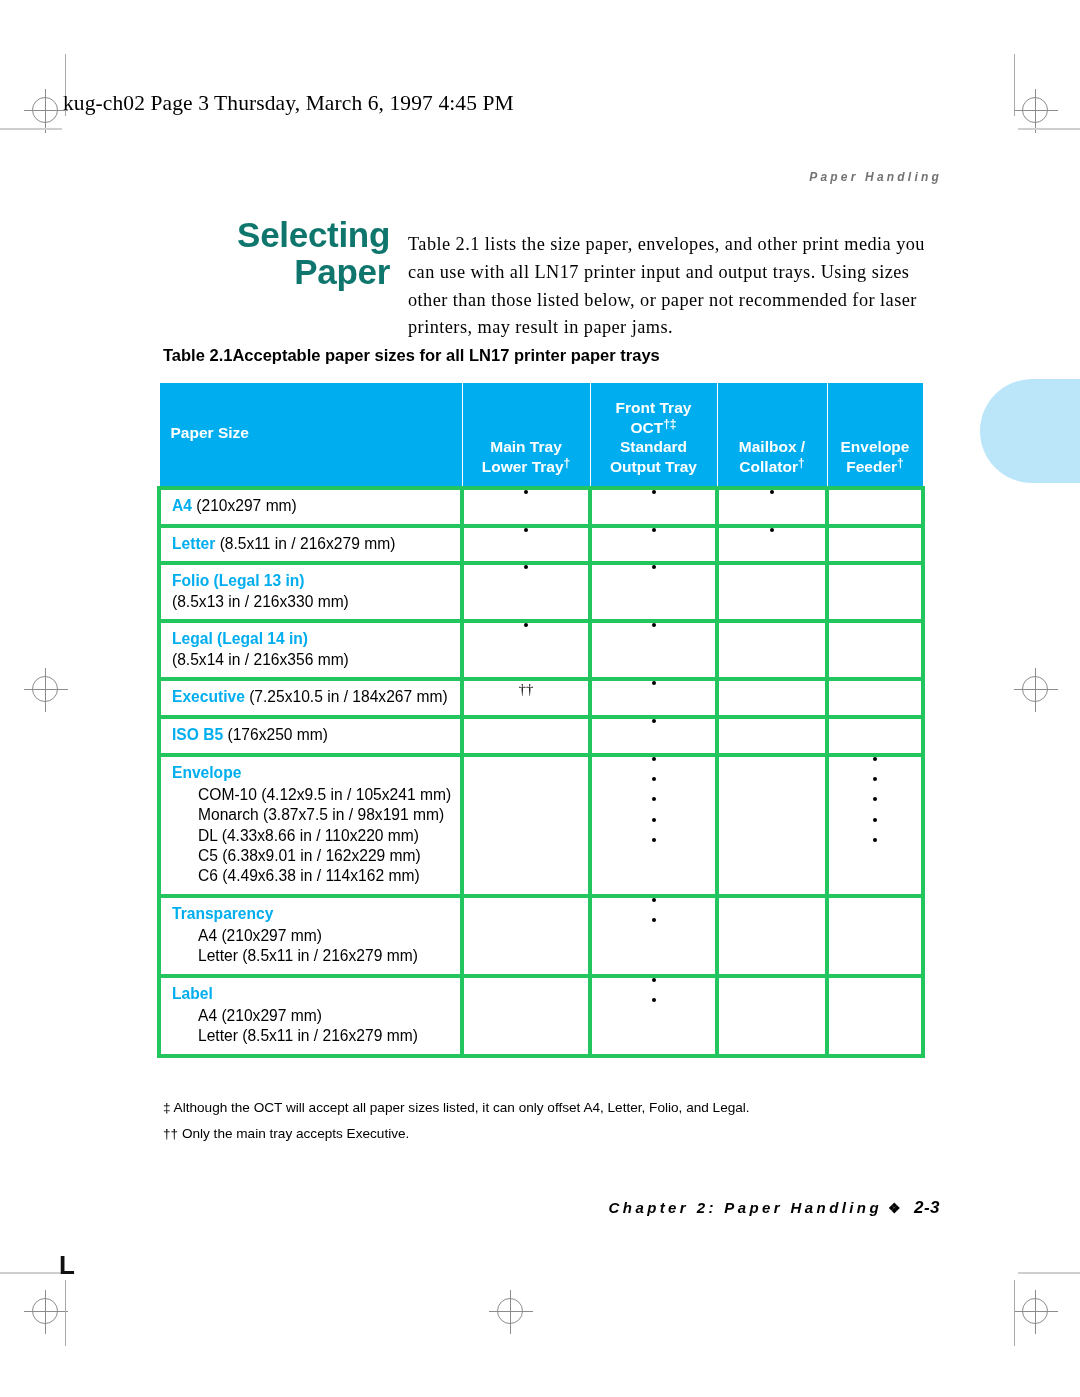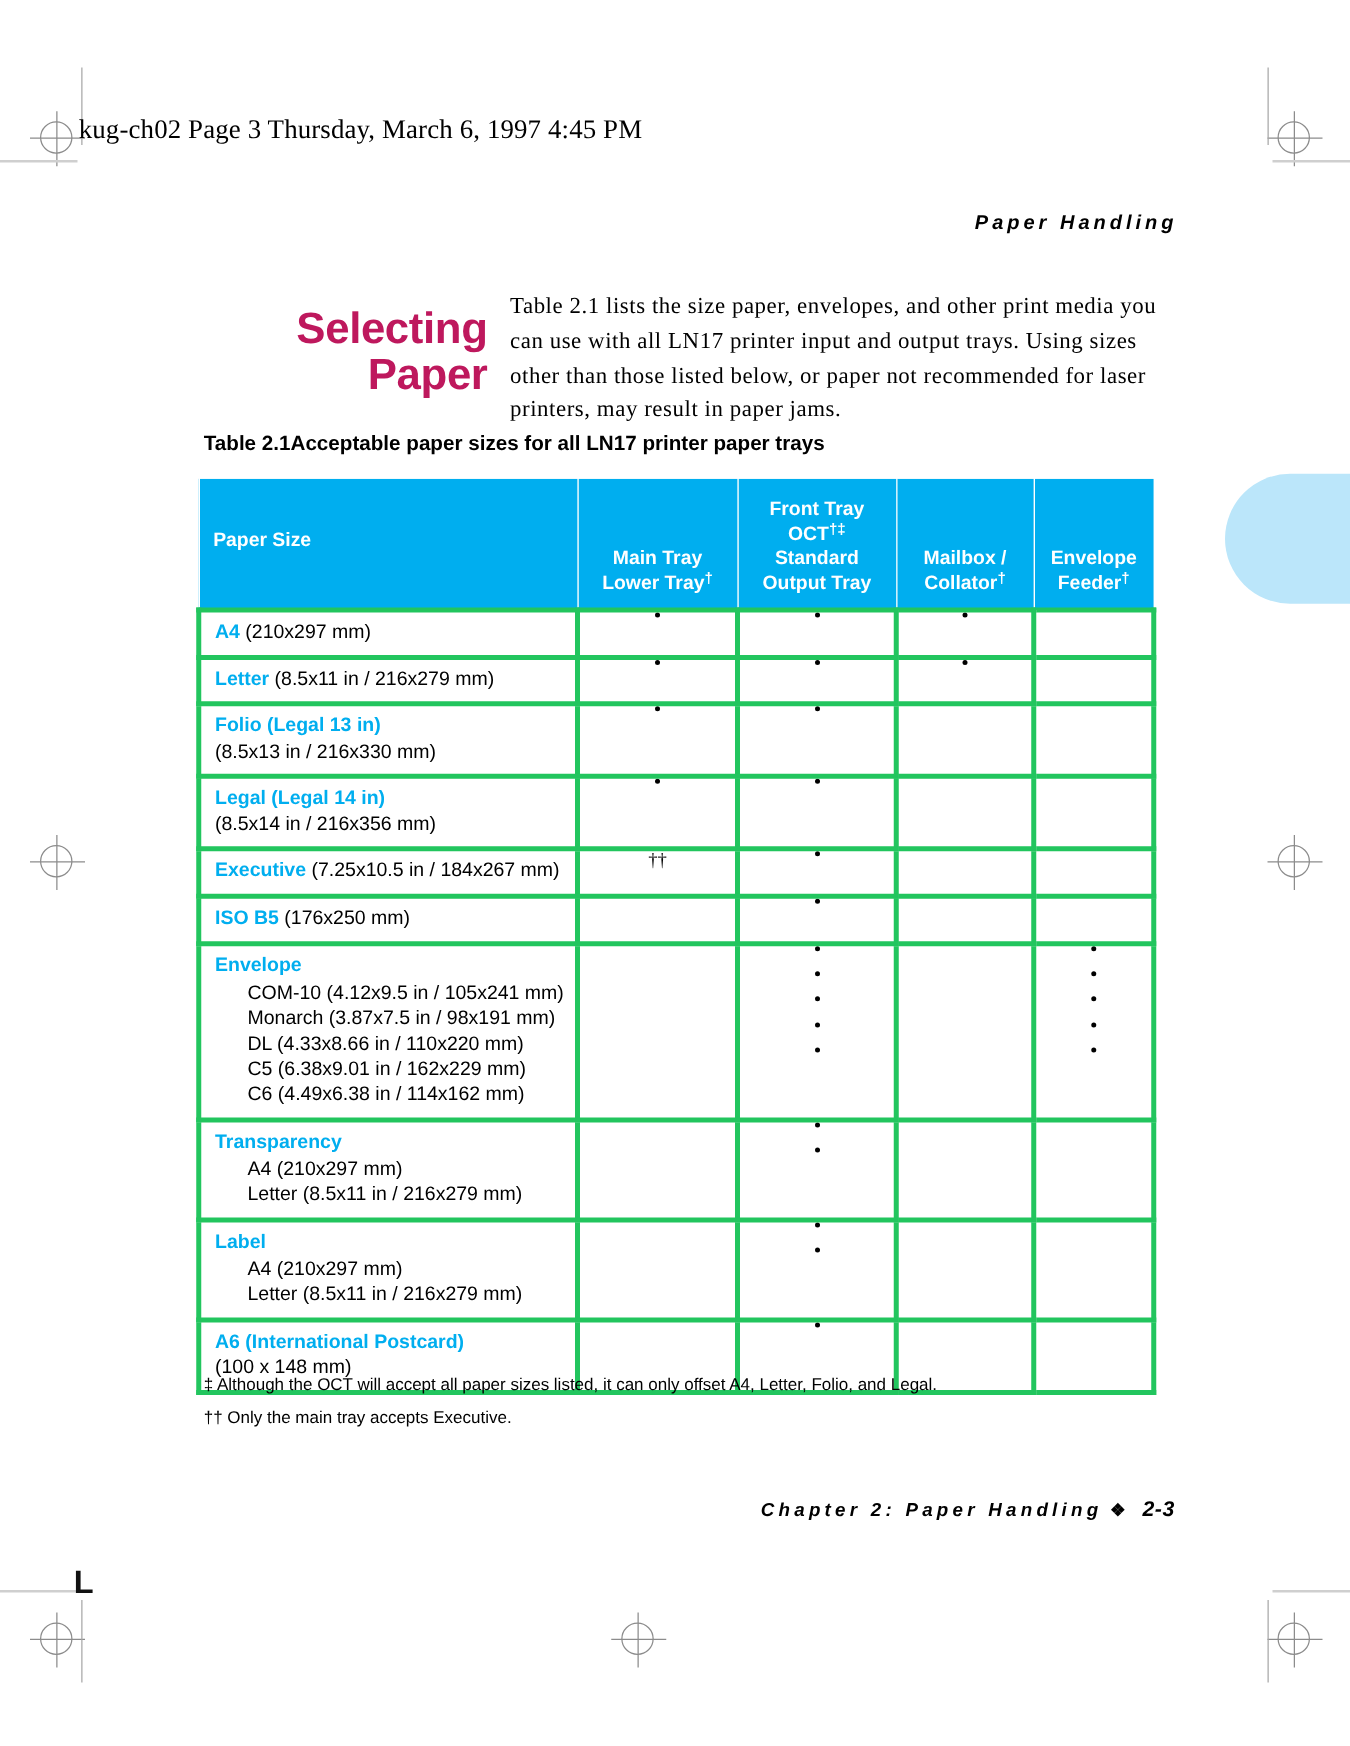--- a/index.html
+++ b/index.html
@@ -65,38 +65,38 @@
   }
 
   
   .running-head {
     position: absolute;
     right: 138px;
     top: 170px;
     font-family: "Liberation Sans", sans-serif;
     font-style: italic;
     font-weight: bold;
-    font-size: 16px;
+    font-size: 12px;
     letter-spacing: 3.2px;
-    color: #000000;
+    color: #737373;
     white-space: nowrap;
   }
 
   
   .section-title {
     position: absolute;
     left: 170px;
-    top: 244px;
+    top: 216px;
     width: 220px;
     text-align: right;
     font-family: "Liberation Sans", sans-serif;
     font-weight: bold;
     font-size: 35px;
     line-height: 1.07;
-    color: #be185d;
+    color: #0f766e;
     letter-spacing: -0.3px;
   }
   .intro {
     position: absolute;
     left: 408px;
     top: 231px;
     width: 520px;
     font-family: "Liberation Serif", serif;
     font-size: 18.3px;
     line-height: 1.52;
@@ -453,29 +453,20 @@
           </span>
         </td>
         <td class="c-mark"></td>
         <td class="c-mark dot-pair">
           <span class="dot"></span>
           <span class="dot"></span>
         </td>
         <td class="c-mark"></td>
         <td class="c-mark"></td>
       </tr>
-      <tr>
-        <td class="c-name"><span class="nm-blue">A6 (International Postcard)</span><span class="name-line2">(100 x 148 mm)</span></td>
-        <td class="c-mark"></td>
-        <td class="c-mark dot-pad">
-          <span class="dot"></span>
-        </td>
-        <td class="c-mark"></td>
-        <td class="c-mark"></td>
-      </tr>
     </tbody>
 </table>
 
 <div class="footnotes" id="footnotes">
     <p>‡ Although the OCT will accept all paper sizes listed, it can only offset A4, Letter, Folio, and Legal.</p>
     <p>†† Only the main tray accepts Executive.</p>
   </div>
 
 <div class="page-footer">
   <span>Chapter 2: Paper Handling</span><span class="fdiamond">❖</span><span class="fnum">2-3</span>

